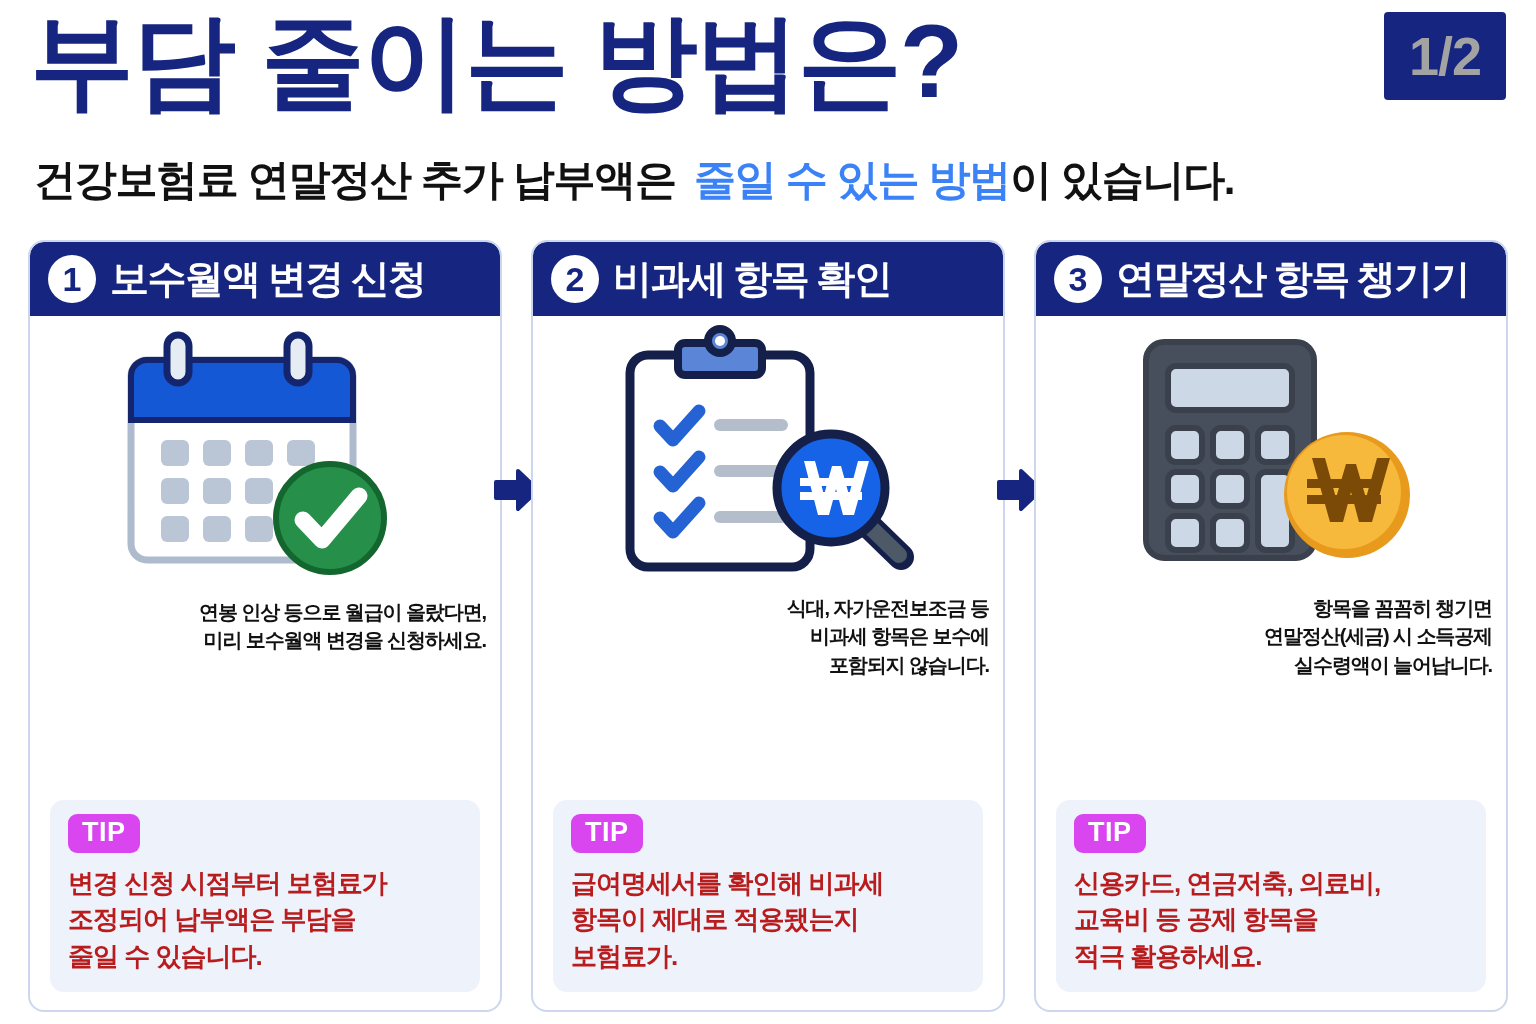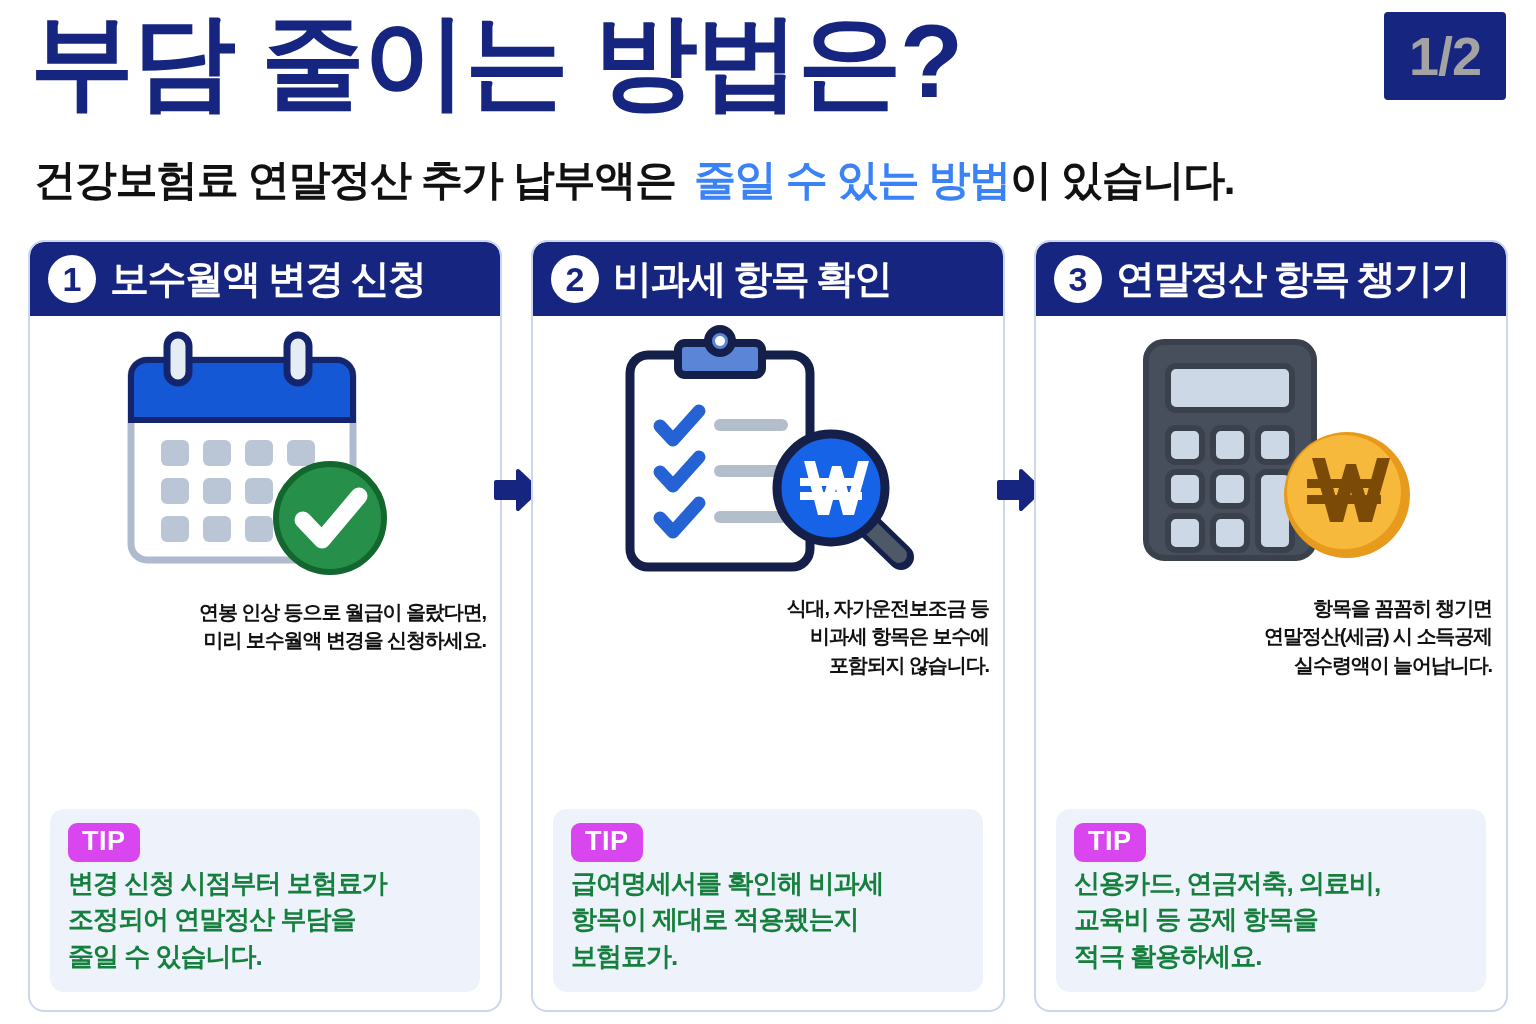--- a/index.html
+++ b/index.html
@@ -95,22 +95,22 @@
   .tip-badge{
     display:inline-block;
     background:#d946ef; color:#ffffff;
     font-size:27px; font-weight:bold;
     padding:3px 14px 5px 14px;
     border-radius:9px;
     letter-spacing:0.5px;
     line-height:1.15;
   }
   .tip-text{
-    margin-top:3px;
-    font-size:26px; font-weight:bold; color:#15803d;
+    margin-top:12px;
+    font-size:26px; font-weight:bold; color:#b91c1c;
     line-height:1.4; letter-spacing:-1px;
   }
   .tip-text .ln{ display:block; }
 
   
   .card1 .desc{ margin-top:4px; }
   .card2 .desc, .card3 .desc{ margin-top:0px;padding-left:8px; }
 </style>
 </head>
 <body>
@@ -167,21 +167,21 @@
 
       <div class="desc">
         <span class="ln">연봉 인상 등으로 월급이 올랐다면,</span>
         <span class="ln">미리 보수월액 변경을 신청하세요.</span>
       </div>
 
       <div class="tipbox">
         <span class="tip-badge">TIP</span>
         <div class="tip-text">
           <span class="ln">변경 신청 시점부터 보험료가</span>
-          <span class="ln">조정되어 연말정산 부담을</span>
+          <span class="ln">조정되어 납부액은 부담을</span>
           <span class="ln">줄일 수 있습니다.</span>
         </div>
       </div>
     </div>
 
     <div class="gap">
       <svg class="arrow" viewBox="0 0 46 44">
         <path d="M2 14 h22 V3 l20 19 l-20 19 V30 H2 z" fill="#16257f" stroke="#16257f" stroke-width="4" stroke-linejoin="round"></path>
       </svg>
     </div>

